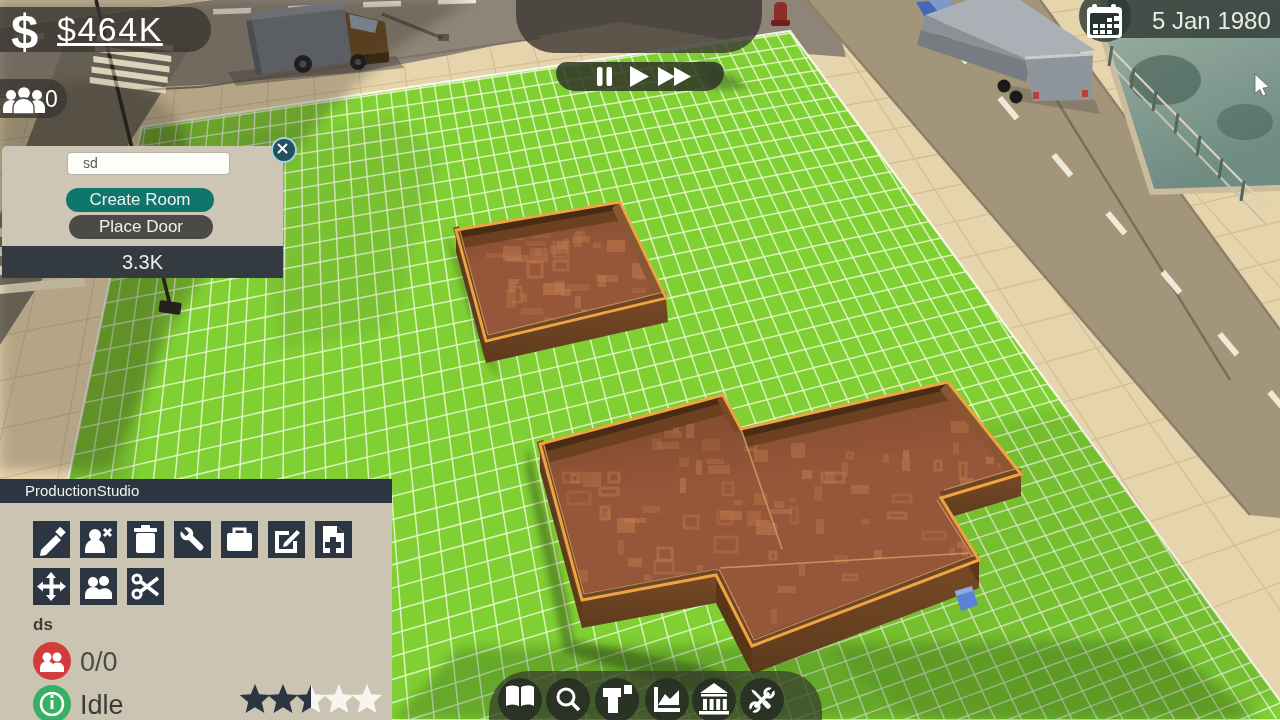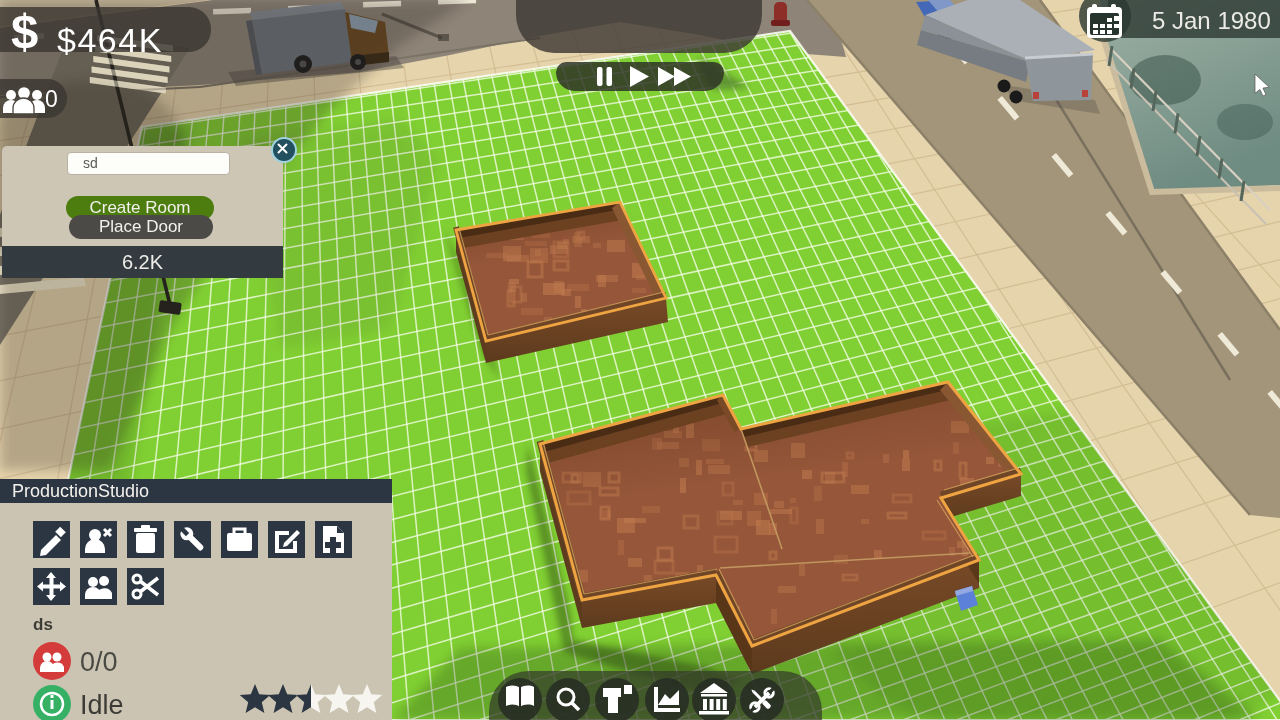--- a/index.html
+++ b/index.html
@@ -582,21 +582,21 @@
         <polygon points="97.0,35.0 173.0,45.5 173.0,51.5 97.0,41.0" fill="#f7eed4"></polygon>
         <polygon points="95.2,45.5 171.2,56.0 171.2,62.0 95.2,51.5" fill="#f7eed4"></polygon>
         <polygon points="93.4,56.0 169.4,66.5 169.4,72.5 93.4,62.0" fill="#f7eed4"></polygon>
         <polygon points="91.6,66.5 167.6,77.0 167.6,83.0 91.6,72.5" fill="#f7eed4"></polygon>
         <polygon points="89.8,77.0 165.8,87.5 165.8,93.5 89.8,83.0" fill="#f7eed4"></polygon>
       </g>
 </svg>
 
 <div class="abs darkpill" style="left:0;top:7px;width:211px;height:45px;border-radius:0 22px 22px 0;"></div>
 <div class="abs" style="left:11px;top:3px;color:#fff;font-size:49px;font-weight:600;">$</div>
-<div class="abs" style="left:57px;top:21px;color:#fff;font-size:34px;font-weight:400;letter-spacing:1.5px;">$464K</div>
+<div class="abs" style="left:57px;top:10px;color:#fff;font-size:34px;font-weight:400;letter-spacing:1.5px;text-decoration:underline;">$464K</div>
 
 <div class="abs darkpill" style="left:0;top:79px;width:67px;height:39px;border-radius:0 20px 20px 0;"></div>
 <svg class="abs" style="left:3px;top:85px" width="42" height="30" viewBox="0 0 42 30">
   <g fill="#fff">
     <circle cx="8" cy="10" r="5"></circle>
         <path d="M0,28 v-5 a8,8 0 0 1 16,0 v5 z"></path>
     <circle cx="34" cy="10" r="5"></circle>
         <path d="M26,28 v-5 a8,8 0 0 1 16,0 v5 z"></path>
     <circle cx="21" cy="8" r="6.5" stroke="#4a453e" stroke-width="1.3"></circle>
         <path d="M10,29 v-6 a10.5,10 0 0 1 21,0 v6 z" stroke="#4a453e" stroke-width="1.3"></path>
@@ -633,29 +633,29 @@
         <rect x="21" y="26" width="5" height="4"></rect>
     <rect x="21" y="14" width="5" height="4"></rect>
         <rect x="28" y="12" width="5" height="5"></rect>
     <rect x="28" y="20" width="5" height="4"></rect>
   </g>
 </svg>
 <div class="abs" style="left:1152px;top:7px;color:#eceae6;font-size:24px;">5 Jan 1980</div>
 
 <div class="abs" style="left:2px;top:146px;width:281px;height:132px;background:#cdc6b5;border-radius:5px;"></div>
 <div class="abs" style="left:67px;top:152px;width:146px;height:21px;background:#fdfdfa;border:1px solid #b9b2a2;border-radius:4px;color:#5a5a55;font-size:14px;padding-left:15px;line-height:21px;">sd</div>
-<div class="abs" style="left:66px;top:196px;width:148px;height:24px;background:#4d7c0f;border-radius:13px;color:#f2f1ee;font-size:17px;text-align:center;line-height:24px;">Create Room</div>
+<div class="abs" style="left:66px;top:188px;width:148px;height:24px;background:#0f766e;border-radius:13px;color:#f2f1ee;font-size:17px;text-align:center;line-height:24px;">Create Room</div>
 <div class="abs" style="left:69px;top:215px;width:144px;height:24px;background:#4c4a46;border-radius:13px;color:#f2f1ee;font-size:17px;text-align:center;line-height:24px;">Place Door</div>
-<div class="abs" style="left:2px;top:246px;width:281px;height:32px;background:#333a40;color:#edece8;font-size:20px;text-align:center;line-height:32px;">6.2K</div>
+<div class="abs" style="left:2px;top:246px;width:281px;height:32px;background:#333a40;color:#edece8;font-size:20px;text-align:center;line-height:32px;">3.3K</div>
 <div class="abs" style="left:271px;top:137px;width:22px;height:22px;border-radius:50%;background:#23505e;border:2.5px solid #9fd3de;"></div>
 <svg class="abs" style="left:277px;top:143px" width="11" height="11" viewBox="0 0 11 11">
       <path d="M1.5,1.5 L9.5,9.5 M9.5,1.5 L1.5,9.5" stroke="#fff" stroke-width="2" stroke-linecap="round"></path>
     </svg>
 
-<div class="abs" style="left:0;top:479px;width:392px;height:24px;background:#2c3642;color:#f3f1ed;font-size:18px;padding-left:12px;line-height:24px;box-sizing:border-box;">ProductionStudio</div>
+<div class="abs" style="left:0;top:479px;width:392px;height:24px;background:#2c3642;color:#f3f1ed;font-size:15px;padding-left:25px;line-height:24px;box-sizing:border-box;">ProductionStudio</div>
 <div class="abs" style="left:0;top:503px;width:392px;height:217px;background:#cbc4b2;"></div>
 <svg class="abs" style="left:0;top:503px" width="392" height="217" viewBox="0 0 392 217">
   <g fill="#2c3642">
     <rect x="33" y="18" width="37" height="37"></rect>
         <rect x="80" y="18" width="37" height="37"></rect>
         <rect x="127" y="18" width="37" height="37"></rect>
         <rect x="174" y="18" width="37" height="37"></rect>
         <rect x="221" y="18" width="37" height="37"></rect>
         <rect x="268" y="18" width="37" height="37"></rect>
         <rect x="315" y="18" width="37" height="37"></rect>

